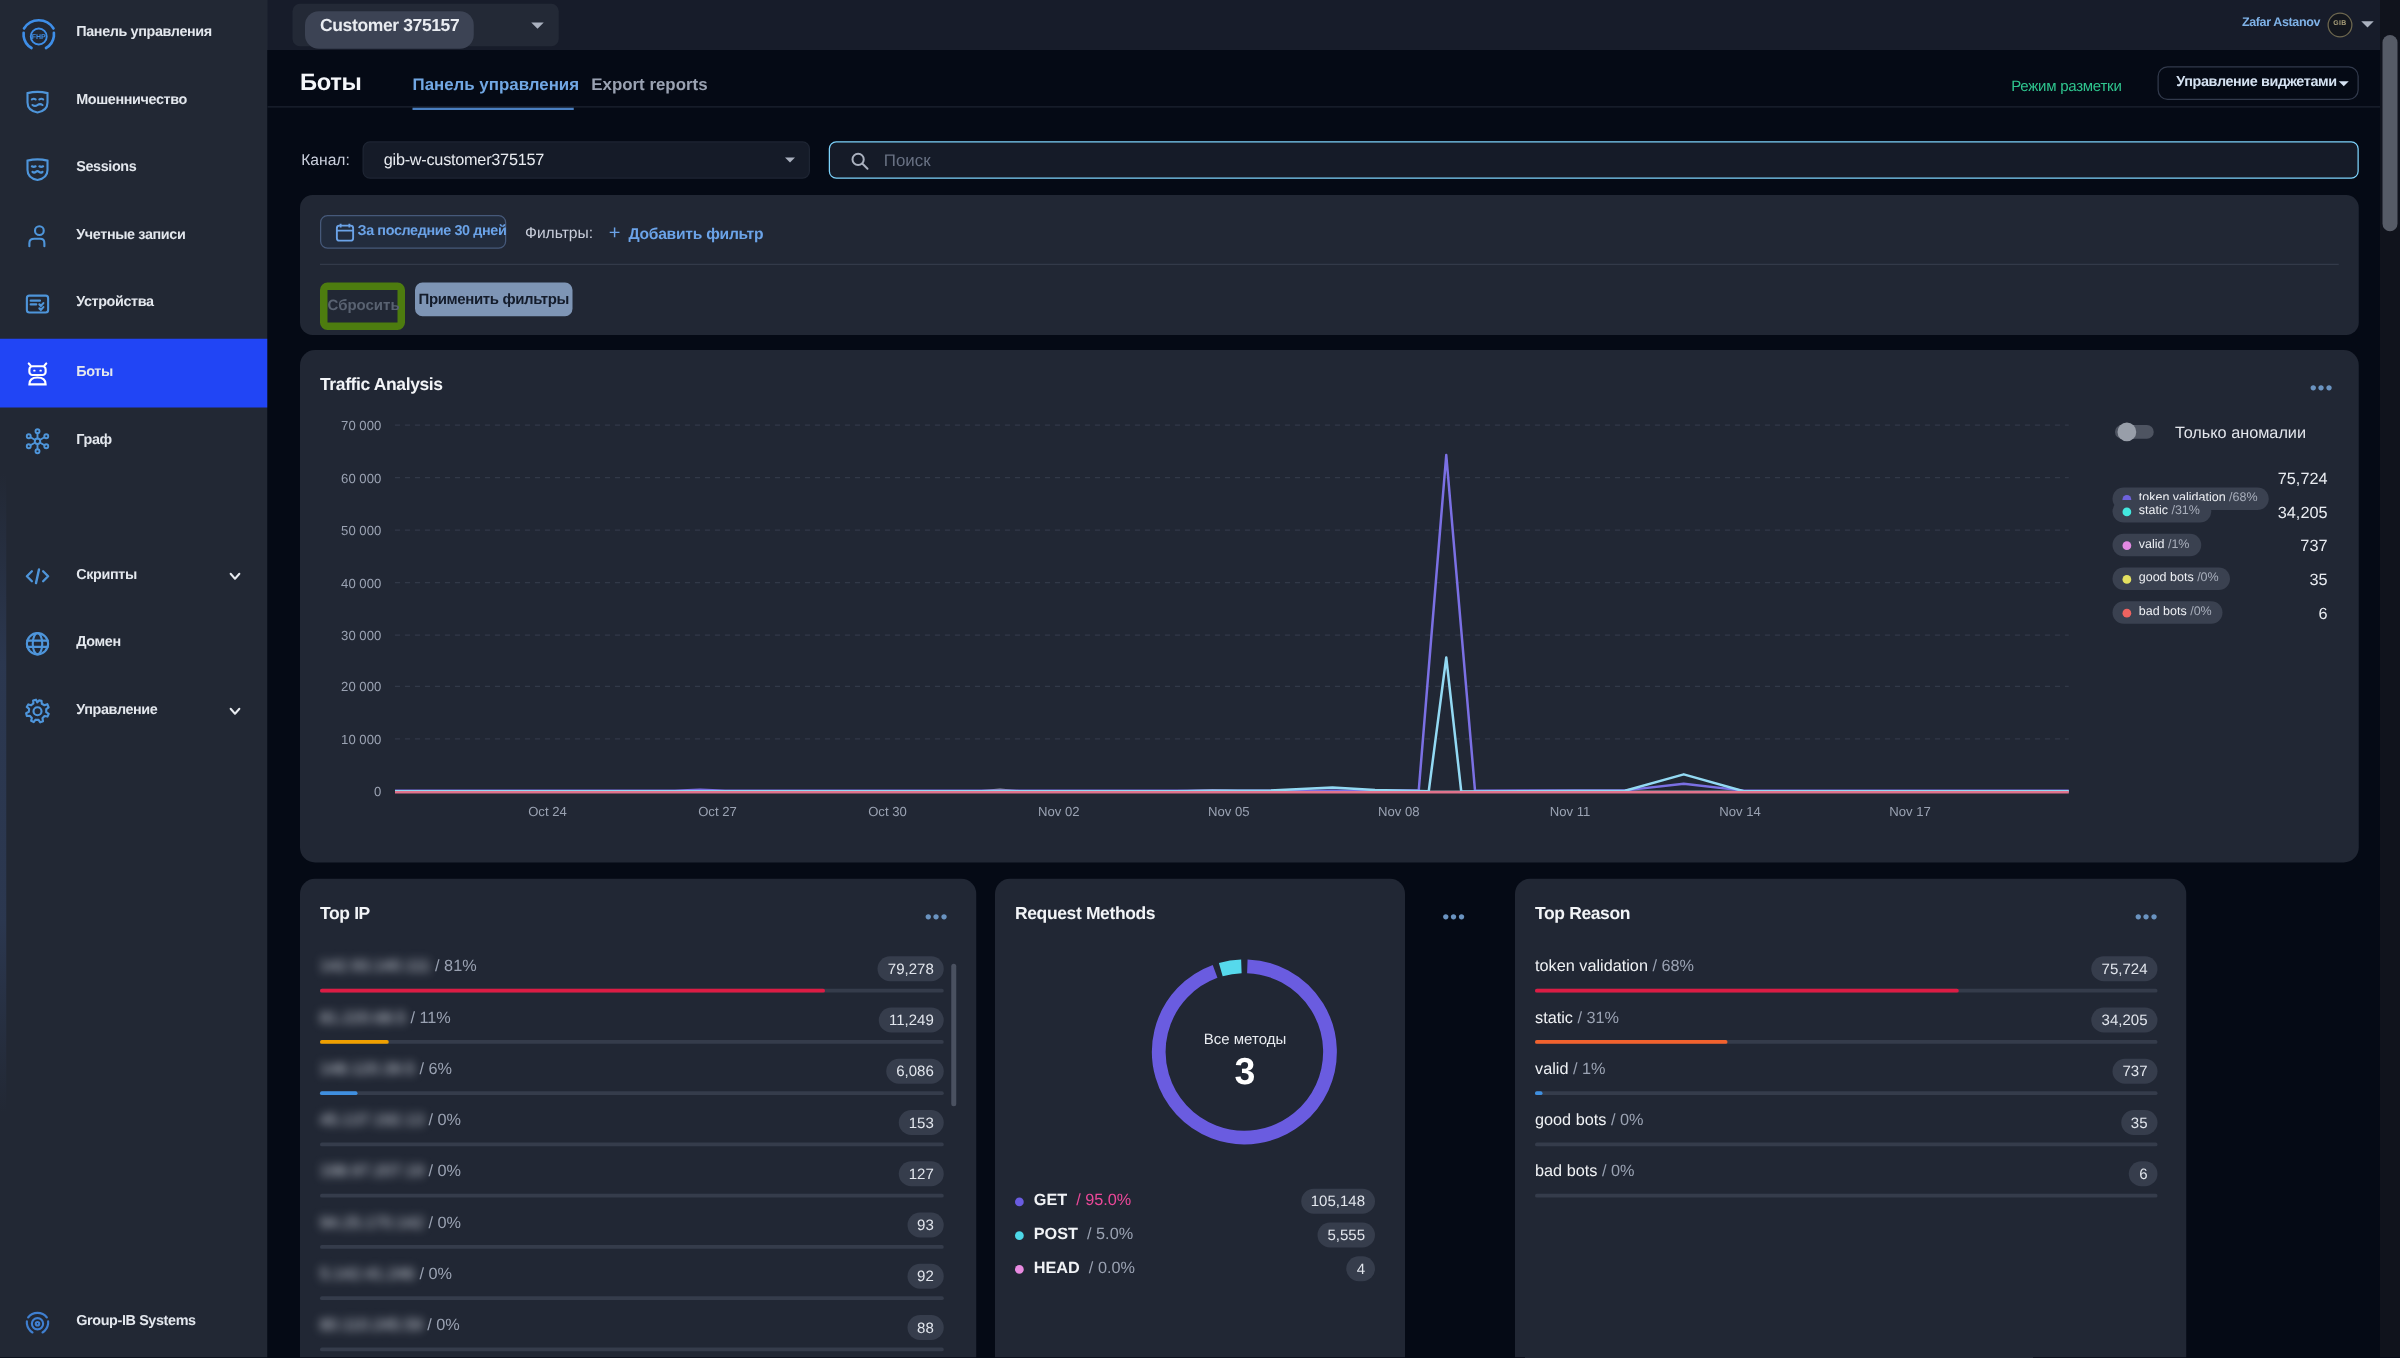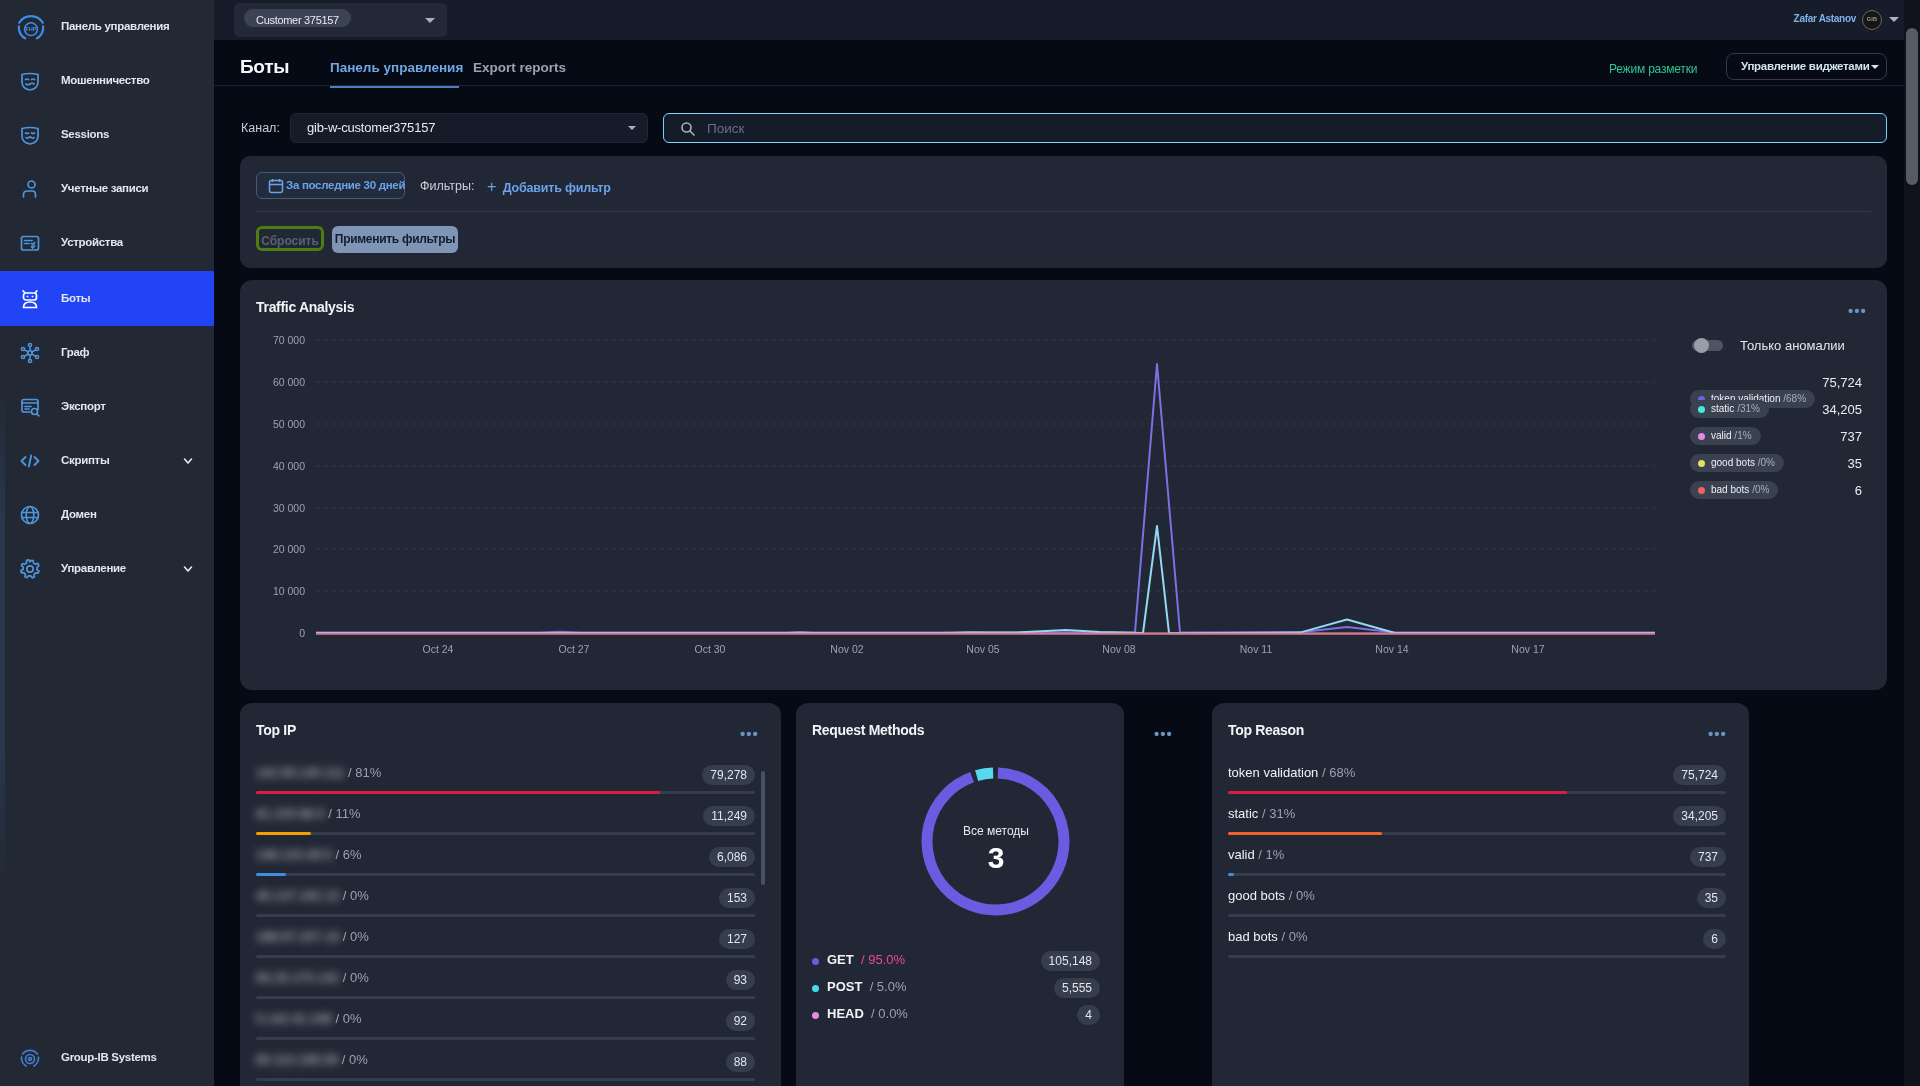--- a/index.html
+++ b/index.html
@@ -3,21 +3,21 @@
 <meta charset="utf-8">
 <title>Dashboard</title>
 <style>
   * { margin:0; padding:0; box-sizing:border-box; }
   html,body { width:1920px; height:1086px; overflow:hidden; background:#050a15; }
   body { font-family:"Liberation Sans", sans-serif; position:relative; }
   .abs { position:absolute; }
   
   #header { position:absolute; left:0; top:0; width:1920px; height:40px; background:#171c2a; }
   #custsel { position:absolute; left:234px; top:3px; width:213px; height:34px; background:#232936; border-radius:6px; }
-  #custpill { position:absolute; left:10px; top:6px; height:18px; line-height:22px; padding:0 12px; background:#3c4354; border-radius:11px; color:#e9ecf1; font-size:11px; font-weight:normal; letter-spacing:-0.3px; }
+  #custpill { position:absolute; left:10px; top:6px; height:30px; line-height:22px; padding:0 12px; background:#3c4354; border-radius:11px; color:#e9ecf1; font-size:14px; font-weight:bold; letter-spacing:-0.3px; }
   .caret-d { width:0; height:0; border-left:5px solid transparent; border-right:5px solid transparent; border-top:5px solid #aab1bf; }
   #username { position:absolute; right:64px; top:13px; color:#7fb2e8; font-size:10px; font-weight:bold; letter-spacing:-0.3px;margin-left:28px; }
   #avatar { position:absolute; left:1862px; top:10px; width:20px; height:20px; border-radius:50%; background:#13161d; border:1.5px solid #6e684f; color:#a89e79; font-size:5.5px; font-weight:bold; text-align:center; line-height:17px; letter-spacing:0.3px; }
   
   #sidebar { position:absolute; left:0; top:0; width:214px; height:1086px; background:#222834; }
   .mi { position:absolute; left:0; width:214px; height:54px; }
   .mi .ic { position:absolute; left:18px; top:50%; margin-top:-12px; width:24px; height:24px; }
   .mi .lb { position:absolute; left:61px; top:50%; margin-top:-7px; font-size:11.5px; font-weight:bold; color:#e3e7ed; letter-spacing:-0.3px; white-space:nowrap; }
   .mi.active { background:#2145f5; }
   .mi .chev { position:absolute; left:182px; top:50%; margin-top:-6px; width:12px; height:12px; }
@@ -32,21 +32,21 @@
   .widgetbtn { position:absolute; left:1512px; top:13px; width:161px; height:27px; border:1px solid #323a4c; border-radius:8px; color:#d5e2f2; font-size:11.5px; font-weight:bold; line-height:25px; padding-left:14px; letter-spacing:-0.3px; white-space:nowrap; }
   .kanal { position:absolute; left:27px; top:81px; color:#c9cedb; font-size:12.5px; }
   .ksel { position:absolute; left:76px; top:73px; width:358px; height:30px; background:#151b28; border:1px solid #1e2533; border-radius:6px; color:#e8ebf0; font-size:13px; letter-spacing:-0.2px; line-height:28px; padding-left:16px; }
   .search { position:absolute; left:449px; top:73px; width:1224px; height:30px; background:#151b28; border:1px solid #7dd3fc; border-radius:6px; }
   .search .ph { position:absolute; left:43px; top:7px; color:#687183; font-size:13.5px; }
   #filterpanel { position:absolute; left:26px; top:116px; width:1647px; height:112px; background:#212734; border-radius:10px; }
   .datebtn { position:absolute; left:16px; top:16px; width:149px; height:27px; border:1px solid #46597a; border-radius:6px; background:rgba(60,110,190,0.07); color:#6ba3e8; font-size:11.5px; font-weight:bold; line-height:25px; padding:0 0 0 29px; letter-spacing:-0.3px; white-space:nowrap; }
   .filtlbl { position:absolute; left:180px; top:23px; color:#c9cedb; font-size:12.5px; }
   .addfilt { position:absolute; left:247px; top:22px; color:#6ba3e8; font-size:12.5px; font-weight:bold; letter-spacing:-0.2px; }
   .fsep { position:absolute; left:16px; top:55px; width:1615px; height:1px; background:#333a49; }
-  .resetbtn { position:absolute; left:16px; top:70px; width:68px; height:25px; border:3px solid #4d7c0f; border-radius:6px; color:#596271; font-size:12px; font-weight:bold; text-align:center; line-height:25px; }
+  .resetbtn { position:absolute; left:16px; top:70px; width:68px; height:38px; border:6px solid #4d7c0f; border-radius:6px; color:#596271; font-size:12px; font-weight:bold; text-align:center; line-height:25px; }
   .applybtn { position:absolute; left:92px; top:70px; width:126px; height:27px; background:#7e95b5; border-radius:6px; color:#141c2b; font-size:12px; font-weight:bold; text-align:center; line-height:27px; letter-spacing:-0.3px; white-space:nowrap; }
   .card { position:absolute; background:#212734; border-radius:12px; }
   .ctitle { position:absolute; left:16px; top:19px; color:#f2f4f7; font-size:14px; font-weight:bold; letter-spacing:-0.3px; }
   .dots { position:absolute; top:22px; color:#6a93c0; font-size:15px; font-weight:bold; letter-spacing:1px; }
   
   #traffic { left:26px; top:240px; width:1647px; height:410px; }
   
   #topip { left:26px; top:663px; width:541px; height:383px; border-bottom-left-radius:0; border-bottom-right-radius:0; }
   #reqm { left:582px; top:663px; width:328px; height:383px; border-bottom-left-radius:0; border-bottom-right-radius:0; }
   #topreason { left:998px; top:663px; width:537px; height:383px; border-bottom-left-radius:0; border-bottom-right-radius:0; }
@@ -157,31 +157,20 @@
       <line x1="12" y1="9.8" x2="12" y2="5.6"></line>
         <line x1="12" y1="14.2" x2="12" y2="18.4"></line>
       <line x1="10.2" y1="11" x2="6.4" y2="8.8"></line>
         <line x1="13.8" y1="11" x2="17.6" y2="8.8"></line>
       <line x1="10.2" y1="13" x2="6.4" y2="15.2"></line>
         <line x1="13.8" y1="13" x2="17.6" y2="15.2"></line>
     </svg>
     <div class="lb">Граф</div>
   </div>
 
-  <div class="mi" style="top:380px;">
-    <svg class="ic" viewBox="0 0 24 24" fill="none" stroke="#4e95da" stroke-width="1.7" stroke-linecap="round">
-      <path d="M20 14.5 L20 6.5 Q20 4.5 18 4.5 L6 4.5 Q4 4.5 4 6.5 L4 15 Q4 17 6 17 L12 17"></path>
-      <line x1="4" y1="8" x2="20" y2="8"></line>
-      <line x1="7" y1="11.5" x2="13" y2="11.5"></line>
-        <line x1="7" y1="14" x2="11" y2="14"></line>
-      <circle cx="16.5" cy="16.5" r="3"></circle>
-      <line x1="18.8" y1="18.8" x2="20.8" y2="20.8"></line>
-    </svg>
-    <div class="lb">Экспорт</div>
-  </div>
 
   <div class="mi" style="top:434px;">
     <svg class="ic" viewBox="0 0 24 24" fill="none" stroke="#4e95da" stroke-width="1.9" stroke-linecap="round" stroke-linejoin="round">
       <polyline points="7.5,8 3.5,12 7.5,16"></polyline>
       <polyline points="16.5,8 20.5,12 16.5,16"></polyline>
       <line x1="13.2" y1="6.5" x2="10.8" y2="17.5"></line>
     </svg>
     <div class="lb">Скрипты</div>
     <svg class="chev" viewBox="0 0 12 12" fill="none" stroke="#e7eaef" stroke-width="1.6" stroke-linecap="round" stroke-linejoin="round">
         <polyline points="2.5,4 6,8 9.5,4"></polyline>

